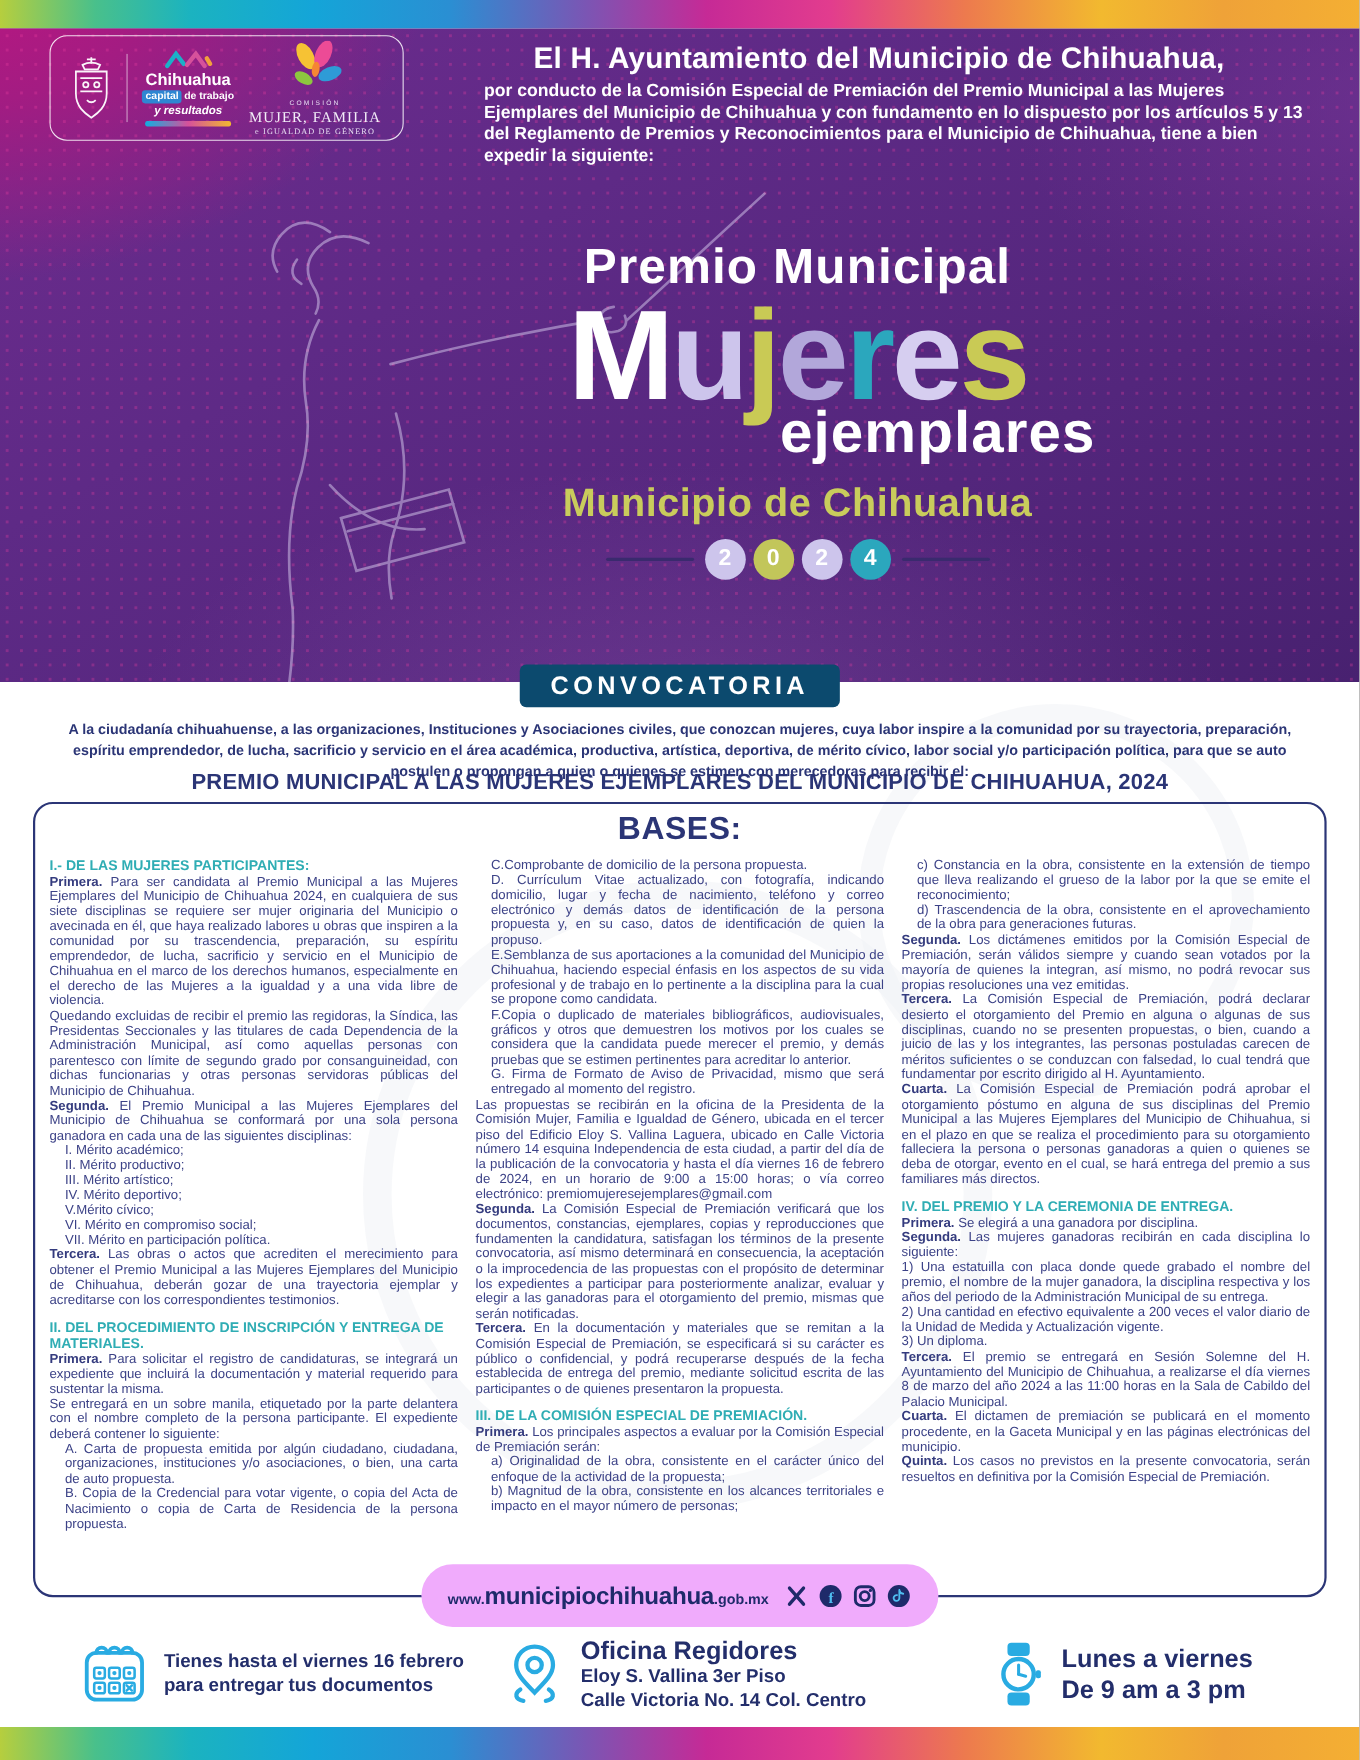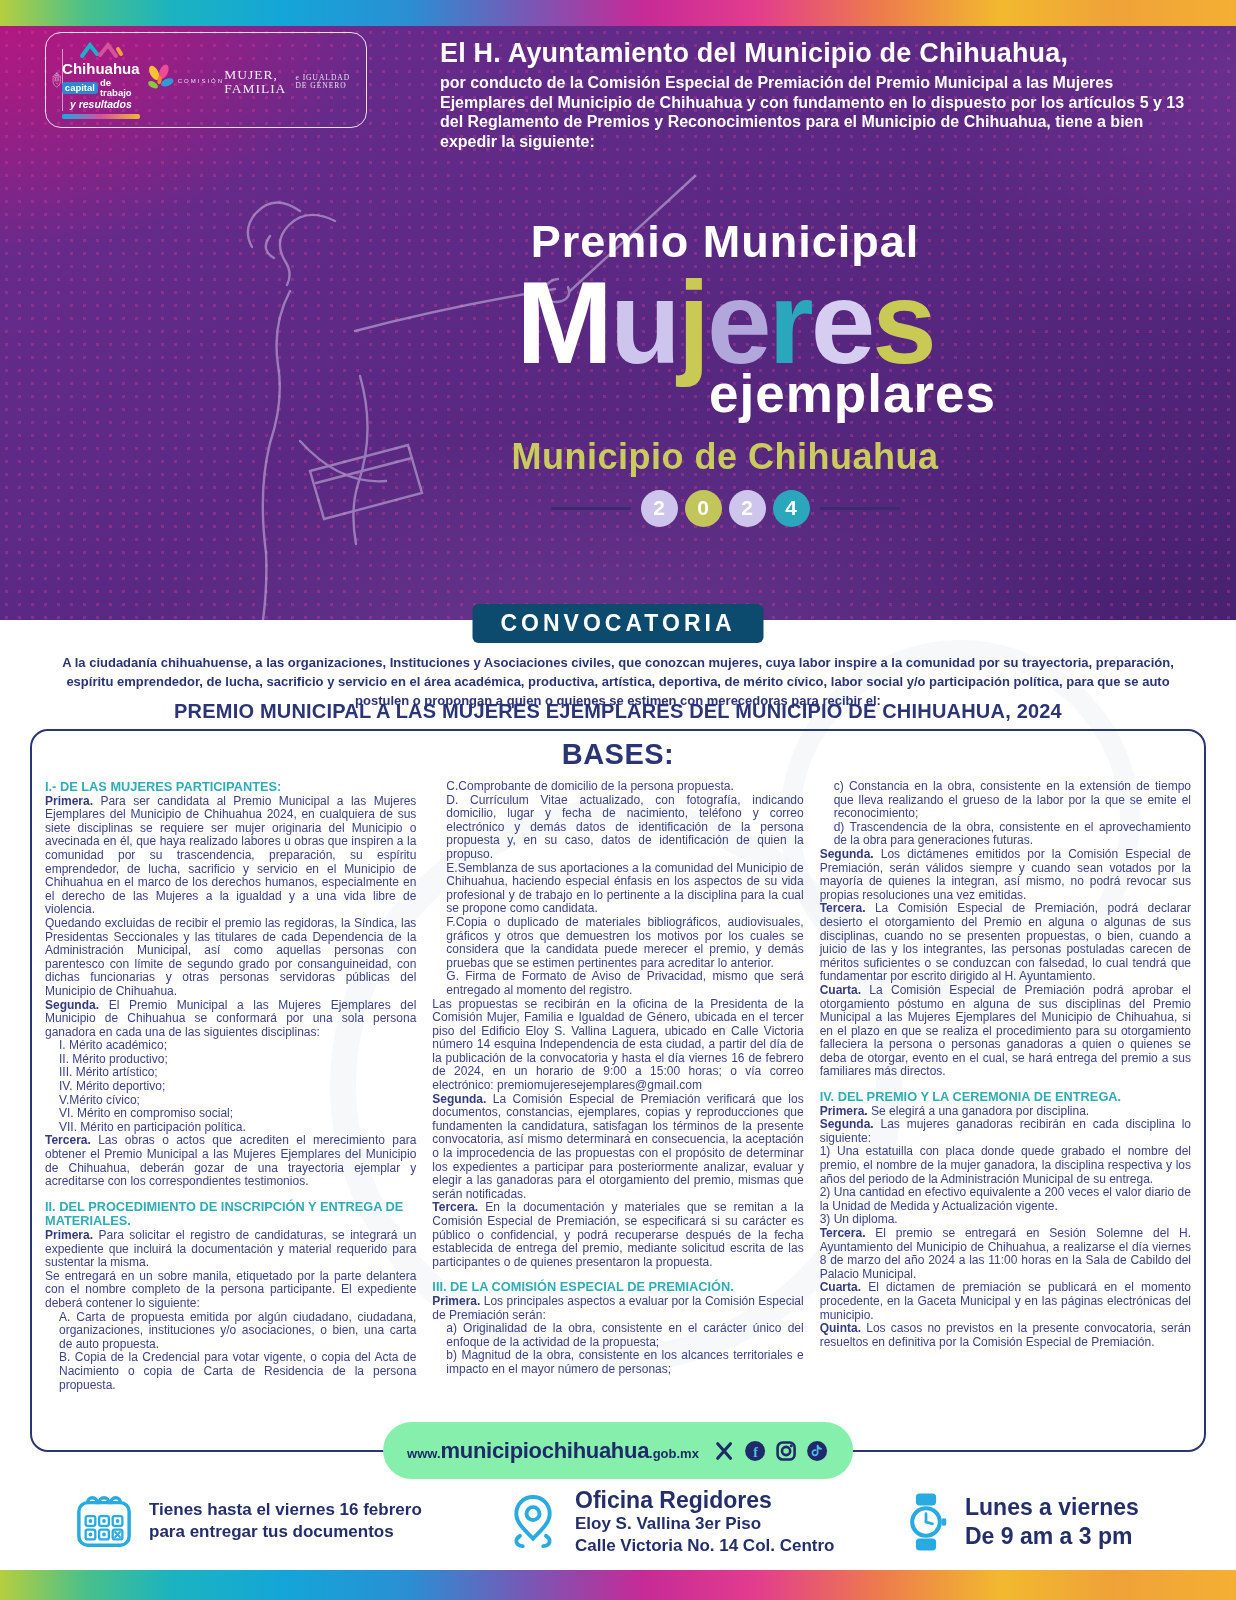--- a/index.html
+++ b/index.html
@@ -25,27 +25,27 @@
     border:1.5px solid rgba(255,255,255,.85);border-radius:16px;
     display:flex;align-items:center;justify-content:space-evenly;padding:0 6px;box-sizing:border-box;}
   .logo-div{width:1px;height:62px;background:rgba(255,255,255,.55);}
   .chih-logo{display:flex;flex-direction:column;align-items:center;line-height:1;}
   .chih-name{color:#fff;font-weight:800;font-size:15px;margin-top:2px;}
   .chih-l2{color:#fff;font-size:9.5px;font-weight:700;margin-top:2px;display:flex;align-items:center;gap:2px;}
   .chih-cap{background:#2f86d2;color:#fff;border-radius:3px;padding:1px 3px;font-weight:800;}
   .chih-l3{color:#fff;font-size:10.5px;font-weight:800;margin-top:2px;font-style:italic;}
   .chih-bar{margin-top:4px;width:78px;height:5px;border-radius:2px;
     background:linear-gradient(90deg,#12aee0,#d6519b,#f2b92f);}
-  .comis{display:flex;align-items:center;line-height:1;justify-content:space-between;}
+  .comis{display:flex;flex-direction:column;align-items:center;line-height:1;justify-content:space-between;}
   .comis-0{color:#e8ddf2;font-size:6px;letter-spacing:2px;margin-top:2px;}
   .comis-1{color:#f3eef8;font-family:"Liberation Serif",serif;font-size:13.5px;letter-spacing:1px;margin-top:3px;}
   .comis-2{color:#e8ddf2;font-family:"Liberation Serif",serif;font-size:7.5px;letter-spacing:1px;margin-top:3px;}
   
   .hdr-text{position:absolute;left:440px;top:12px;width:775px;color:#fff;}
-  .hdr-title{font-size:27px;font-weight:800;letter-spacing:.2px;}
+  .hdr-title{font-size:27px;font-weight:800;letter-spacing:.2px;margin-left:45px;}
   .hdr-sub{font-size:16px;font-weight:600;line-height:1.22;margin-top:4px;width:762px;}
   
   .hero{position:absolute;left:440px;top:190px;width:570px;text-align:center;}
   .hero-pre{color:#fff;font-size:45px;font-weight:600;letter-spacing:1px;}
   .hero-word{font-size:116px;font-weight:800;letter-spacing:-3px;line-height:.92;margin-top:2px;}
   .hero-sub{color:#fff;font-size:53px;font-weight:800;text-align:right;margin-top:-14px;padding-right:14px;letter-spacing:1px;}
   .hero-mun{color:#c9cc5c;font-size:36px;font-weight:800;margin-top:12px;letter-spacing:.5px;}
   .year-row{margin-top:12px;display:flex;align-items:center;justify-content:center;gap:10px;}
   .ydash{width:80px;height:3px;background:#3a2a6e;border-radius:2px;}
   .ydigits{display:flex;gap:7px;}
@@ -69,31 +69,31 @@
   .col{flex:1;color:#3c4287;font-size:12px;font-weight:500;line-height:13.6px;text-align:justify;}
   .col p{margin:0;}
   .col p.ind{padding-left:14px;}
   .col b{font-weight:800;color:#343b7e;}
   .col .sech{color:#2fadb4;font-weight:800;font-size:12.8px;line-height:14.6px;margin-top:11px;text-align:left;}
   .col .sech:first-child{margin-top:0;}
   
   .wm{position:absolute;border-radius:50%;border:26px solid #f1f2f6;opacity:.55;}
   
   .pill{position:absolute;left:50%;top:1422px;transform:translateX(-50%);
-    background:#86efac;border-radius:29px;height:57px;display:flex;align-items:center;
+    background:#f0abfc;border-radius:29px;height:57px;display:flex;align-items:center;
     padding:0 24px;gap:14px;cursor:pointer;}
   .pill-text{color:#1e2a6a;display:flex;align-items:baseline;white-space:nowrap;}
   .pill-www,.pill-tld{font-size:13px;font-weight:800;}
   .pill-dom{font-size:22px;font-weight:800;letter-spacing:-.3px;}
   .socials{display:flex;align-items:center;gap:8px;}
   .soc{width:23px;height:23px;display:flex;align-items:center;justify-content:center;}
   
   .fitem{position:absolute;display:flex;align-items:center;gap:16px;color:#232e6b;}
   .f1{left:75px;top:1492px;}
-  .f2{left:507px;top:1488px;}
+  .f2{left:460px;top:1488px;}
   .f3{left:903px;top:1492px;}
   .f1 .ftxt{font-size:17px;font-weight:800;line-height:1.3;}
   .f2 .ftitle{font-size:23px;font-weight:800;line-height:1.1;}
   .f2 .fline{font-size:17px;font-weight:600;line-height:1.25;}
   .f3 .ftxt{font-size:23px;font-weight:800;line-height:1.25;}
 </style>
 </head>
 <body>
 
 <div class="page">

